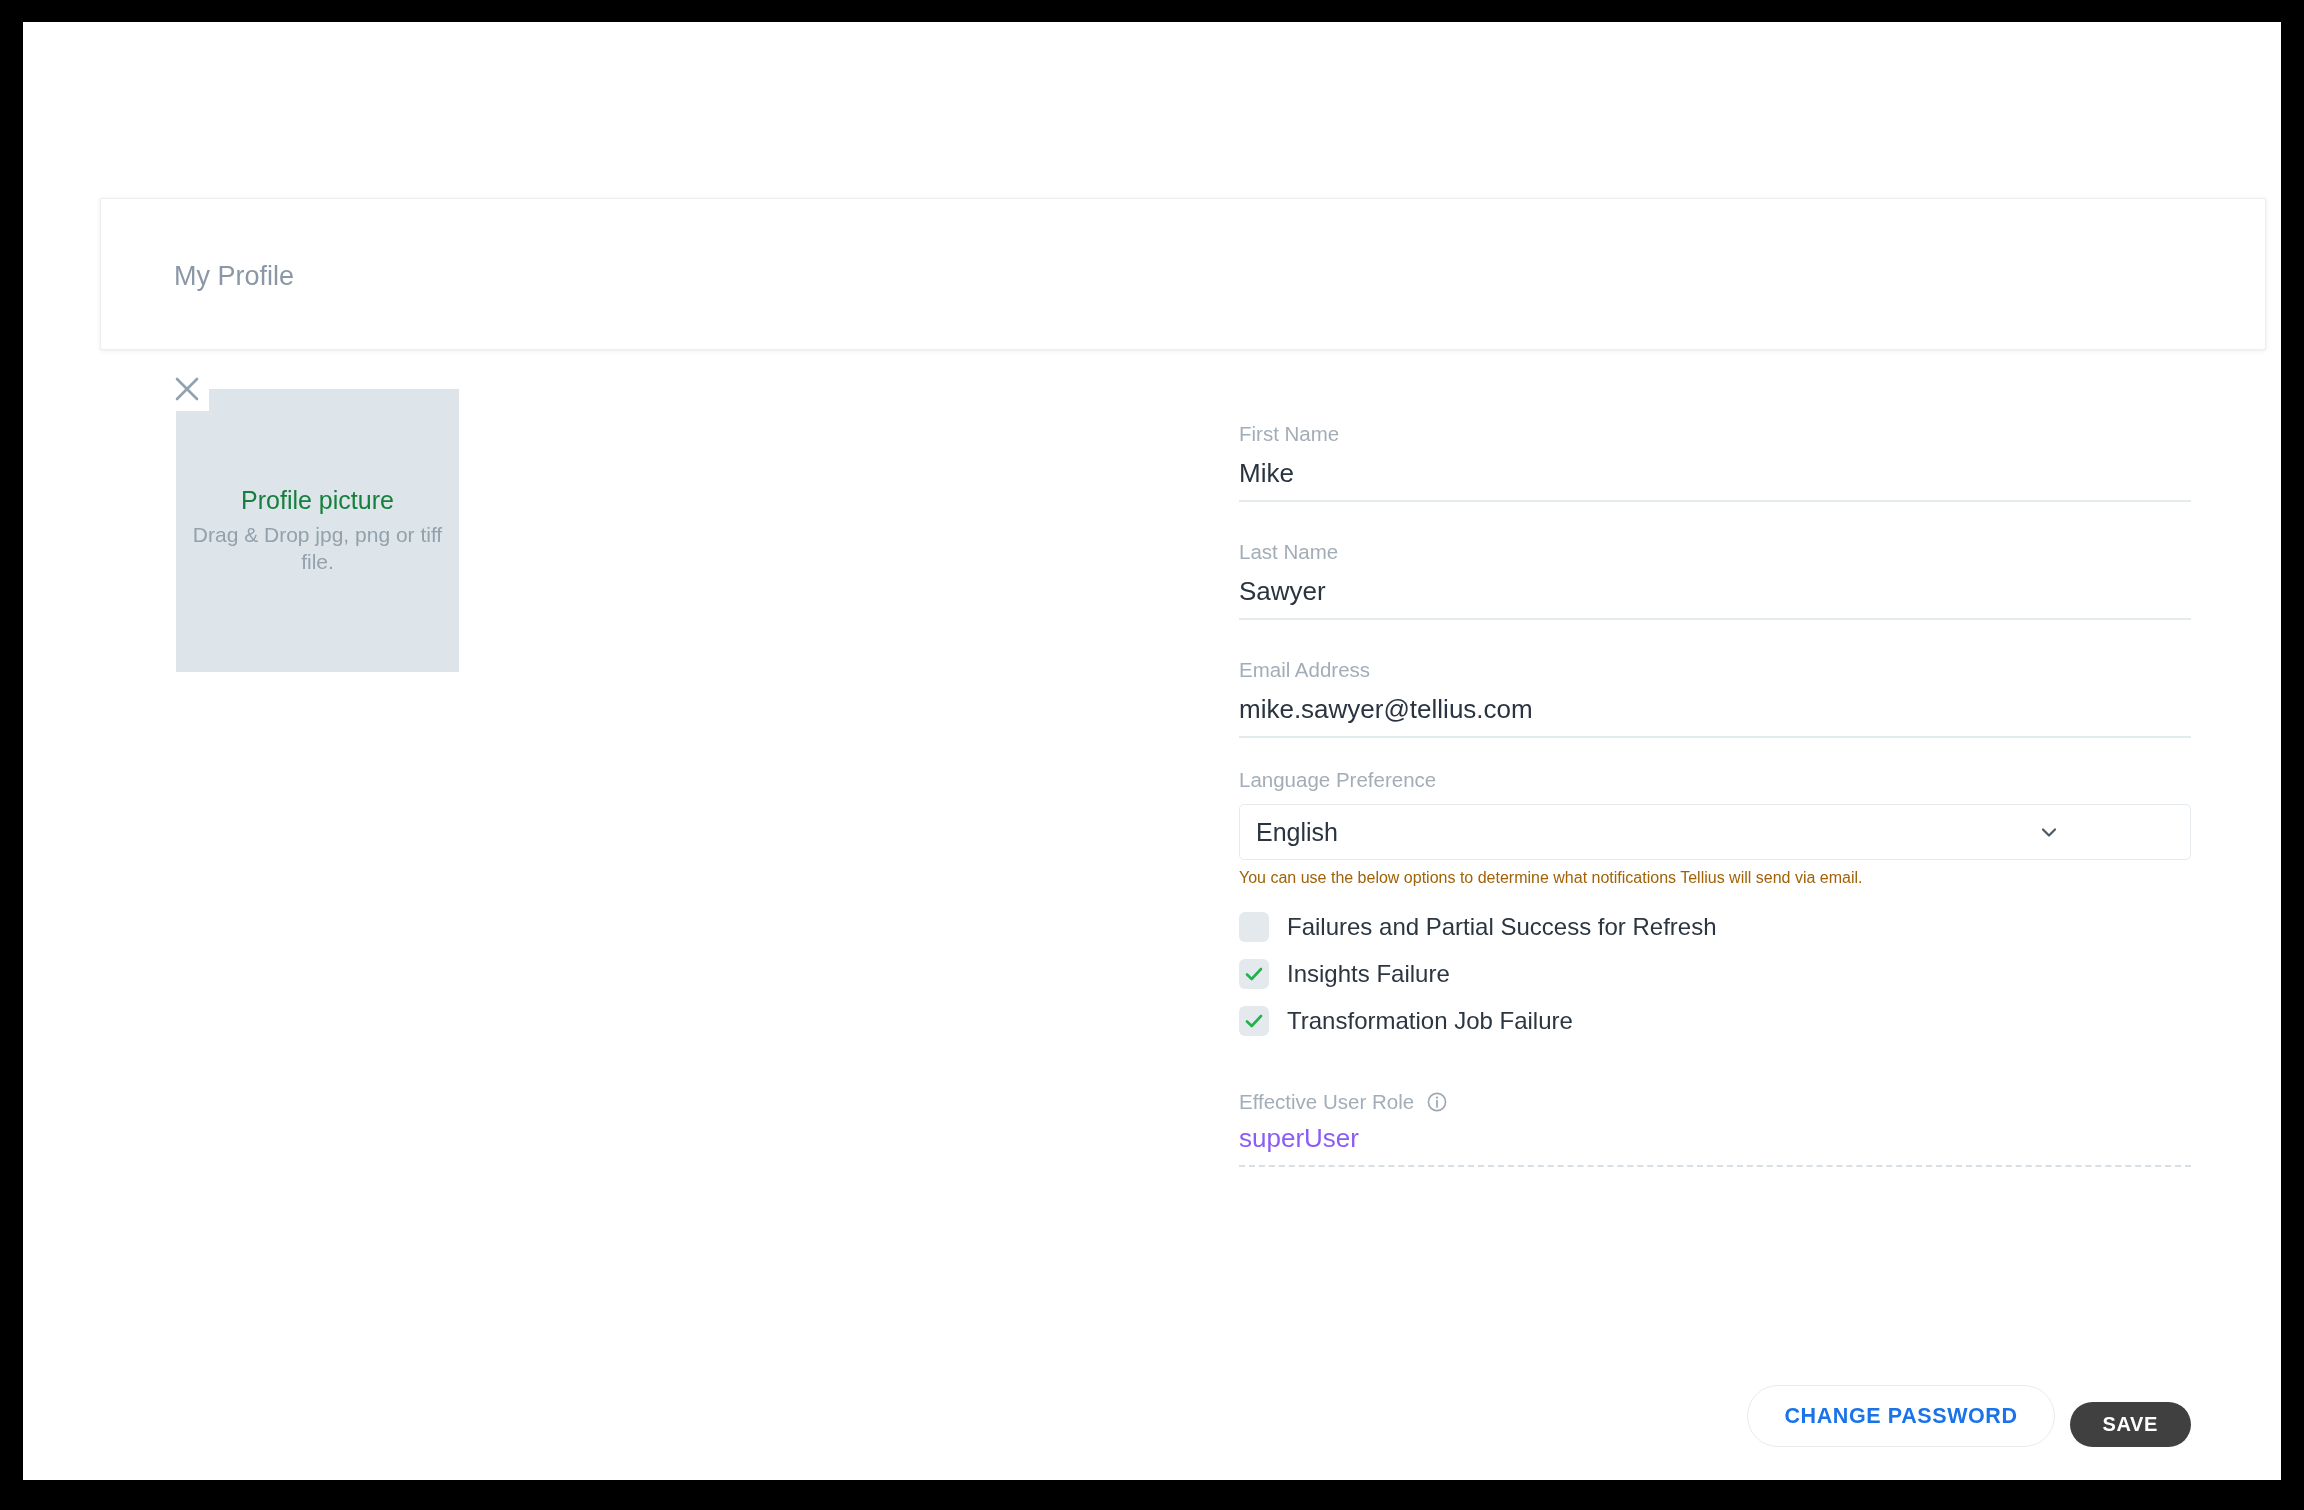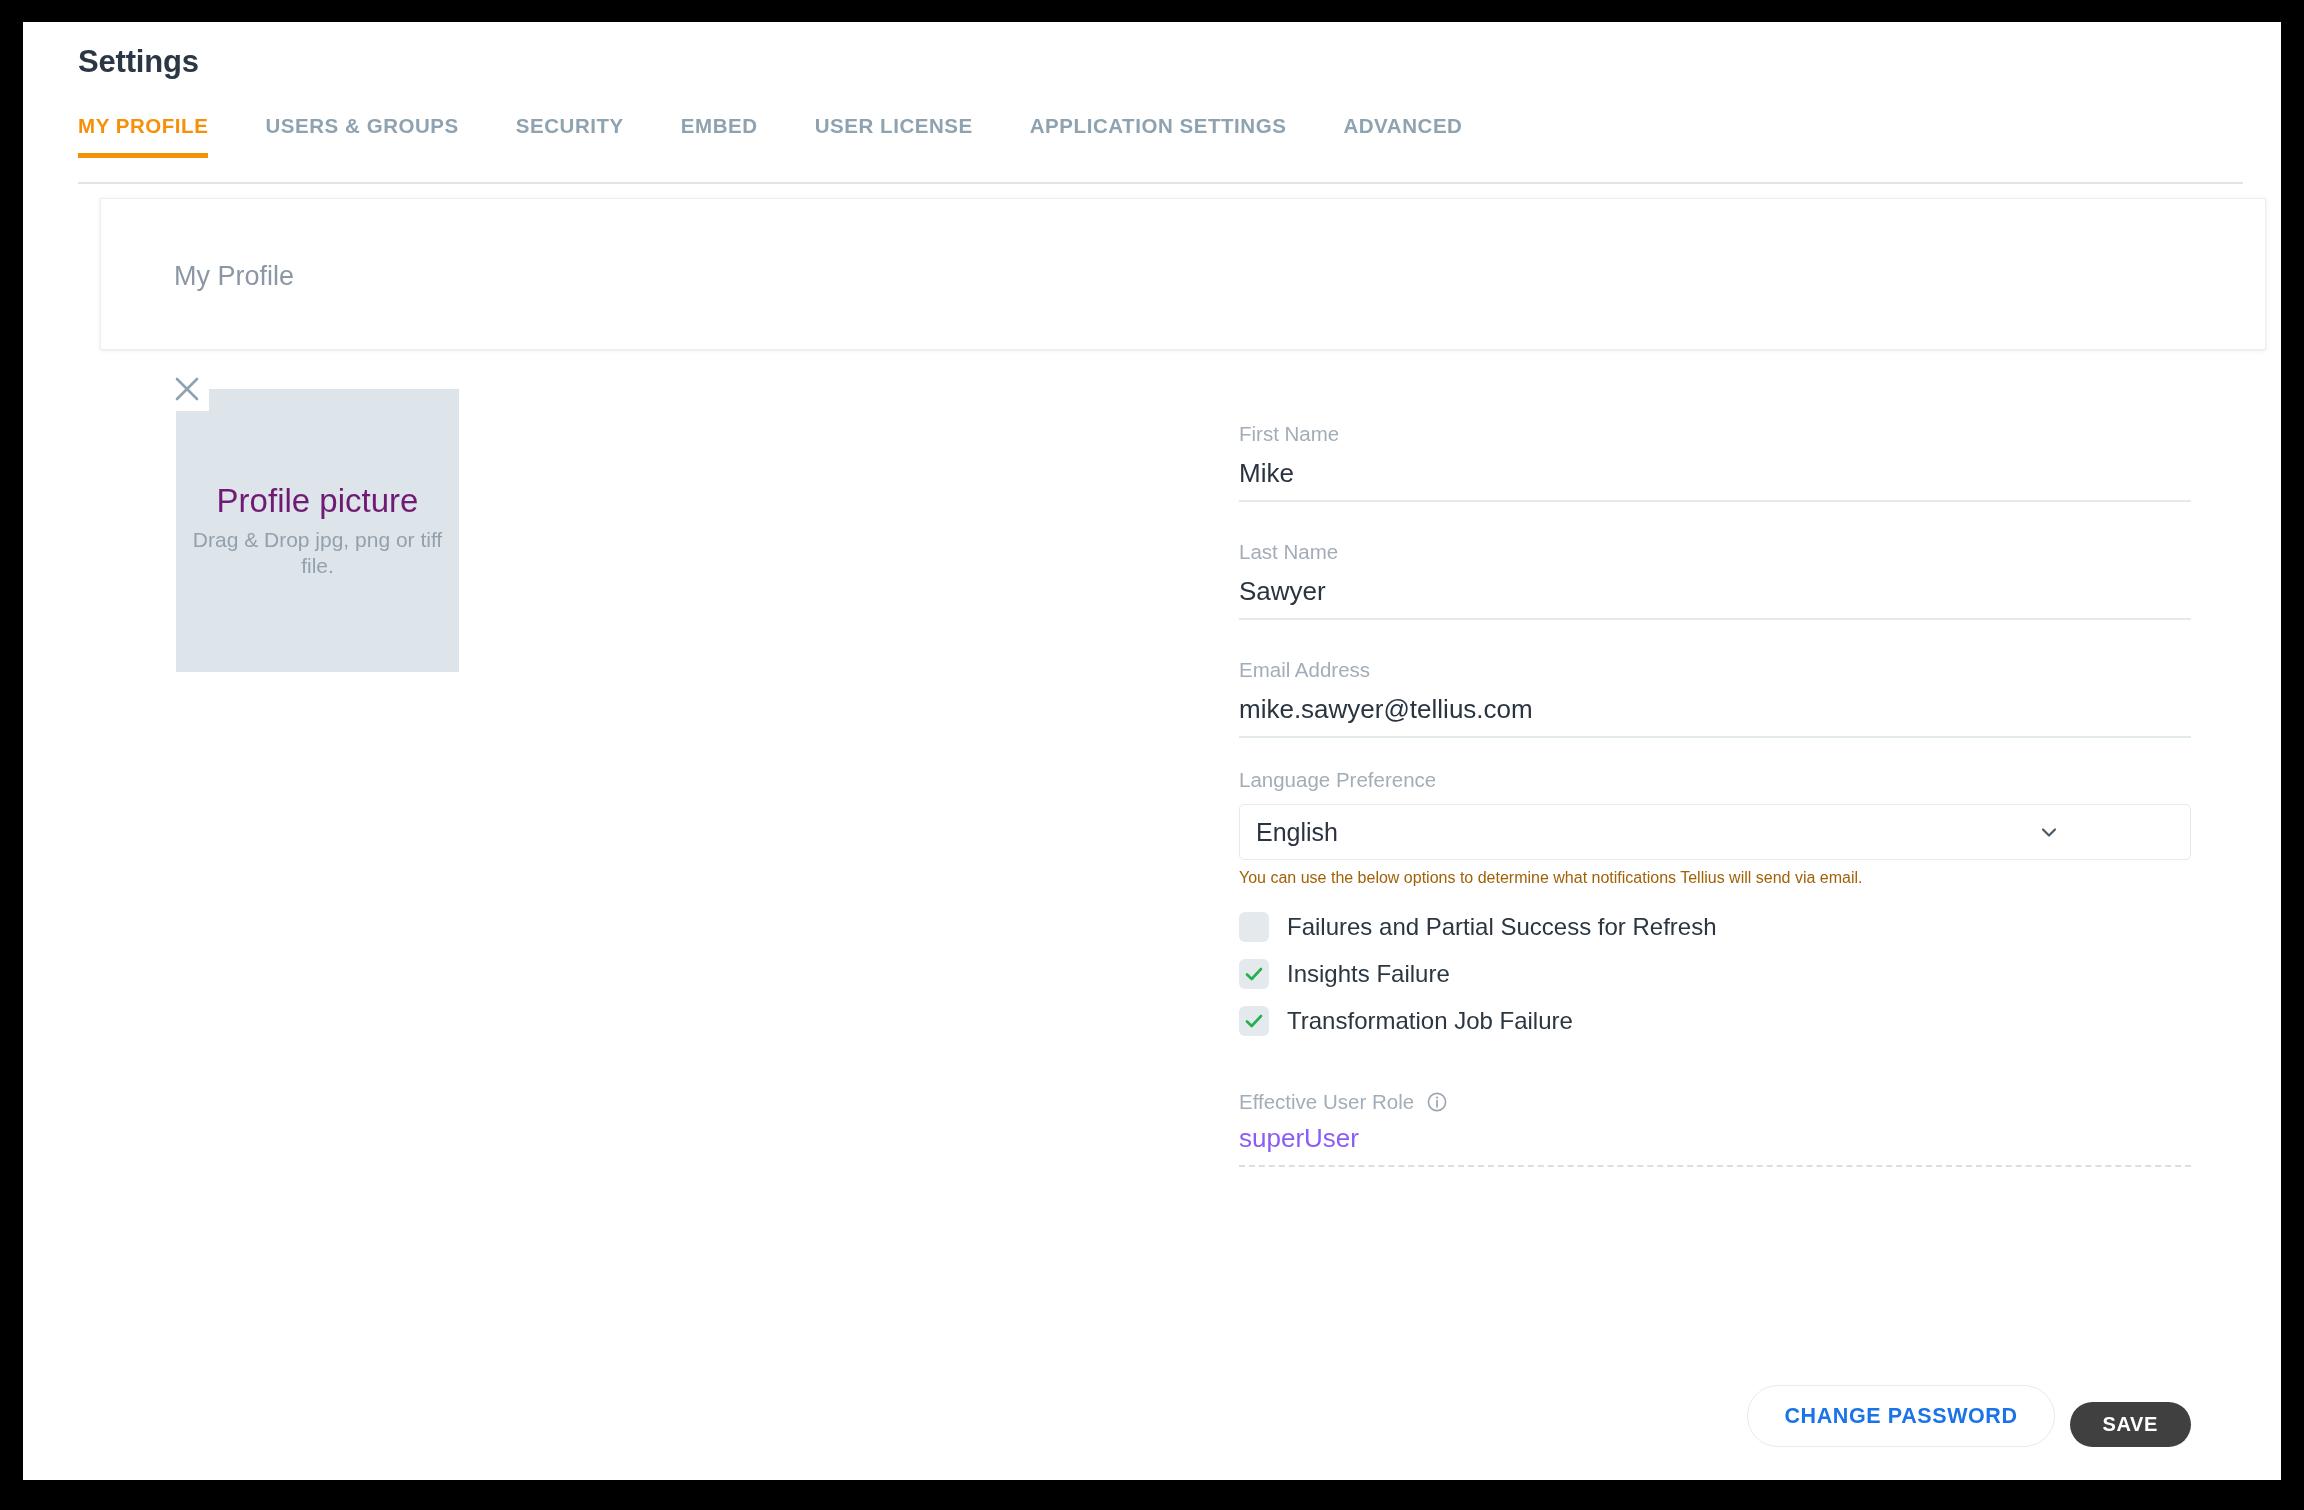--- a/index.html
+++ b/index.html
@@ -111,22 +111,22 @@
     inset: 0;
     background: #dde5ea;
     display: flex;
     flex-direction: column;
     justify-content: center;
     align-items: center;
     text-align: center;
     cursor: pointer;
   }
   #dropzone-title {
-    font-size: 33px;
-    color: #701a75;
+    font-size: 25px;
+    color: #15803d;
     margin-bottom: 7px;
   }
   #dropzone-sub {
     font-size: 21px;
     line-height: 1.25;
     color: #93a1ac;
     width: 272px;
   }
   #remove-picture-btn {
     position: absolute;
@@ -319,34 +319,20 @@
     font-weight: bold;
     letter-spacing: 0.6px;
     cursor: pointer;
   }
 </style>
 </head>
 <body>
 
 <div id="app-page">
 
-  <div id="header">
-    <div id="page-title">Settings</div>
-
-    <div id="tabs">
-      <div class="tab active">MY PROFILE</div>
-      <div class="tab">USERS &amp; GROUPS</div>
-      <div class="tab">SECURITY</div>
-      <div class="tab">EMBED</div>
-      <div class="tab">USER LICENSE</div>
-      <div class="tab">APPLICATION SETTINGS</div>
-      <div class="tab">ADVANCED</div>
-    </div>
-    <div id="tab-rule"></div>
-  </div>
 
   <div id="profile-card">
     <div id="profile-card-title">My Profile</div>
   </div>
 
   <div id="uploader">
     <div id="dropzone">
       <div id="dropzone-title">Profile picture</div>
       <div id="dropzone-sub">Drag &amp; Drop jpg, png or tiff file.</div>
     </div>

